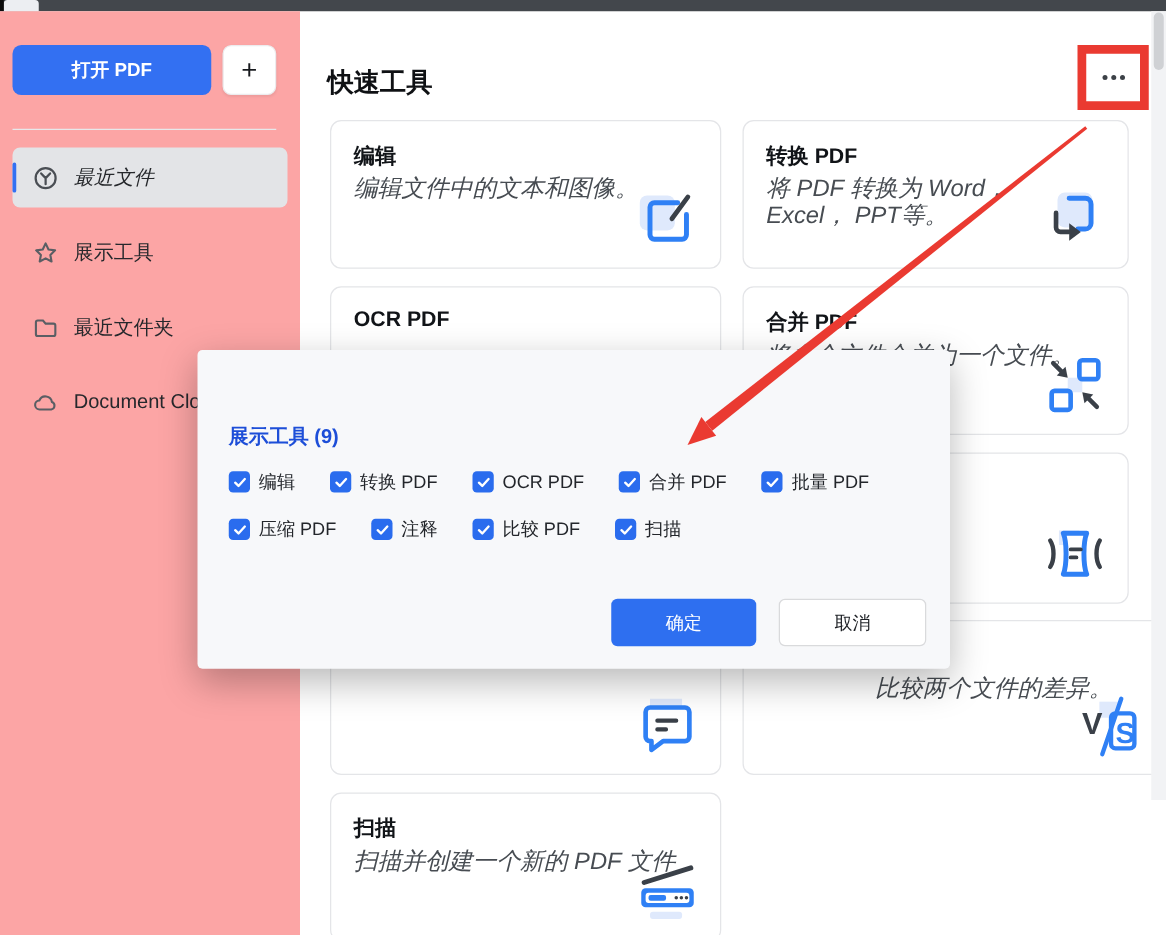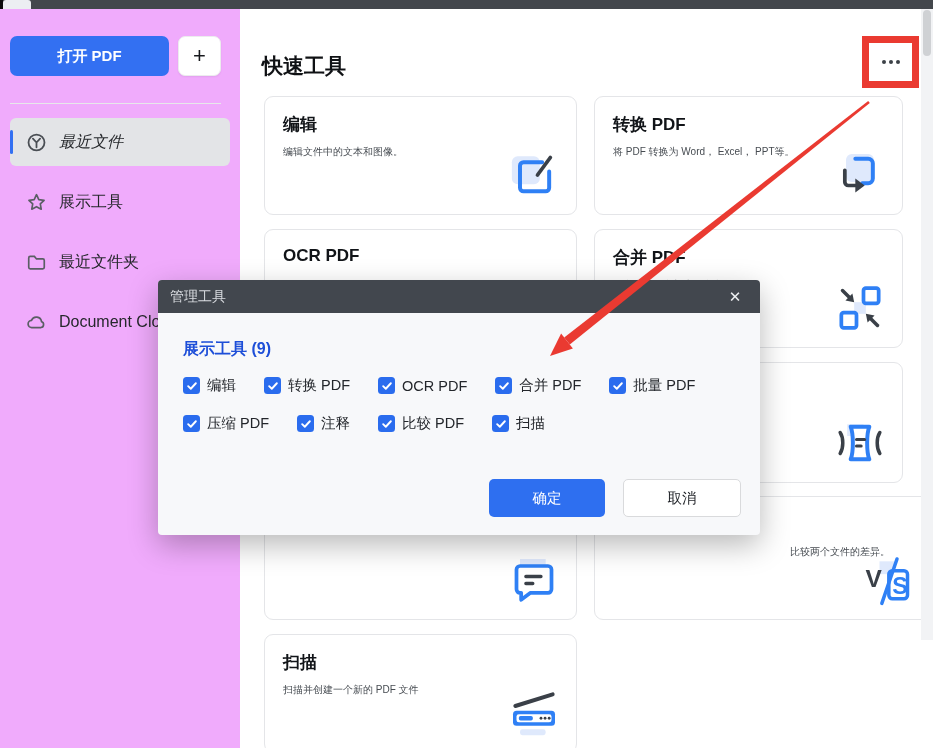--- a/index.html
+++ b/index.html
@@ -5,40 +5,40 @@
   html,body{margin:0;padding:0;background:#fff;}
   *{box-sizing:border-box;font-family:"Liberation Sans","DejaVu Sans",sans-serif;}
   #app{position:relative;width:933px;height:748px;overflow:hidden;background:#fff;}
 
   
   .top-bar{position:absolute;left:0;top:0;width:933px;height:9px;background:#43474c;}
   .top-tab{position:absolute;left:3px;top:0;width:28px;height:9px;background:#eceef2;border-radius:3px 3px 0 0;}
   .top-corner{position:absolute;left:0;top:0;width:3px;height:9px;background:#0b0b0c;}
 
   
-  .sidebar{position:absolute;left:0;top:9px;width:240px;height:739px;background:#f0abfc;padding-left:17px;}
+  .sidebar{position:absolute;left:0;top:9px;width:240px;height:739px;background:#fca5a5;padding-left:17px;}
   .open-btn{position:absolute;left:10px;top:27px;width:159px;height:40px;background:#3370f2;color:#fff;
     border:none;border-radius:7px;font-size:15px;font-weight:bold;cursor:pointer;}
   .add-btn{position:absolute;left:178px;top:27px;width:43px;height:40px;background:#fff;color:#17191d;
     border:1px solid #ececee;border-radius:7px;font-size:22px;line-height:22px;font-weight:400;cursor:pointer;
     box-shadow:0 1px 2px rgba(0,0,0,.06);}
   .side-divider{position:absolute;left:10px;top:94px;width:211px;height:1px;background:#e7e8ea;}
   .side-nav{position:absolute;left:0;top:109px;width:240px;}
   .side-item{position:relative;height:48px;margin:0 10px 12px 10px;border-radius:6px;display:flex;align-items:center;cursor:pointer;}
   .side-item.selected{background:#e3e4e7;font-style:italic;}
   .side-accent{position:absolute;left:0;top:12px;width:3px;height:24px;border-radius:2px;background:#3370f2;}
   .side-icon{margin-left:16px;width:21px;height:21px;display:inline-flex;}
   .side-icon svg{width:21px;height:21px;}
   .side-label{margin-left:12px;font-size:16px;color:#26282c;white-space:nowrap;}
 
   
   .main-title{position:absolute;left:262px;top:38px;font-size:21px;font-weight:bold;color:#0f1114;}
   .card{position:absolute;background:#fff;border:1px solid #e4e5e8;border-radius:9px;z-index:1;cursor:pointer;}
   .card-title{position:absolute;left:18px;top:16px;font-size:17px;font-weight:bold;color:#111418;white-space:nowrap;}
-  .card-desc{position:absolute;left:18px;top:44px;font-size:10px;line-height:21px;color:#474c52;}
+  .card-desc{position:absolute;left:18px;top:44px;font-size:19px;line-height:21px;color:#474c52;font-style:italic;}
   .card-icon{position:absolute;right:14px;bottom:11px;width:56px;height:56px;}
   .card-icon svg{width:56px;height:56px;}
 
   
   .scroll-track{position:absolute;left:921px;top:9px;width:12px;height:631px;background:#f2f3f5;z-index:4;}
   .scroll-thumb{position:absolute;left:2px;top:1px;width:8px;height:46px;border-radius:4px;background:#cfd1d4;}
 
   
   .dialog{position:absolute;left:158px;top:280px;width:602px;height:255px;z-index:10;border-radius:4px;
     background:#f7f8fa;box-shadow:0 10px 30px rgba(0,0,0,.28);}
@@ -206,24 +206,20 @@
             <rect x="12" y="38" width="22" height="5" rx="2" fill="#dfe9fc"></rect>
           </svg></span>
       </div>
     </div>
 
   <div class="scroll-track">
     <div class="scroll-thumb"></div>
   </div>
 
   <div class="dialog">
-    <div class="dialog-header">
-      <span class="dialog-title">管理工具</span>
-      <button class="dialog-close">✕</button>
-    </div>
     <div class="dialog-section-title">展示工具 (9)</div>
     <div class="cb-row r1">
         <label class="cb-item">
           <span class="cb-box">
             <svg viewBox="0 0 14 14">
               <path d="M2.5 7.2 L5.6 10.2 L11.5 3.8" stroke="#fff" stroke-width="2.2" fill="none" stroke-linecap="round" stroke-linejoin="round"></path>
             </svg>
           </span>
           <span class="cb-label">编辑</span>
         </label>

